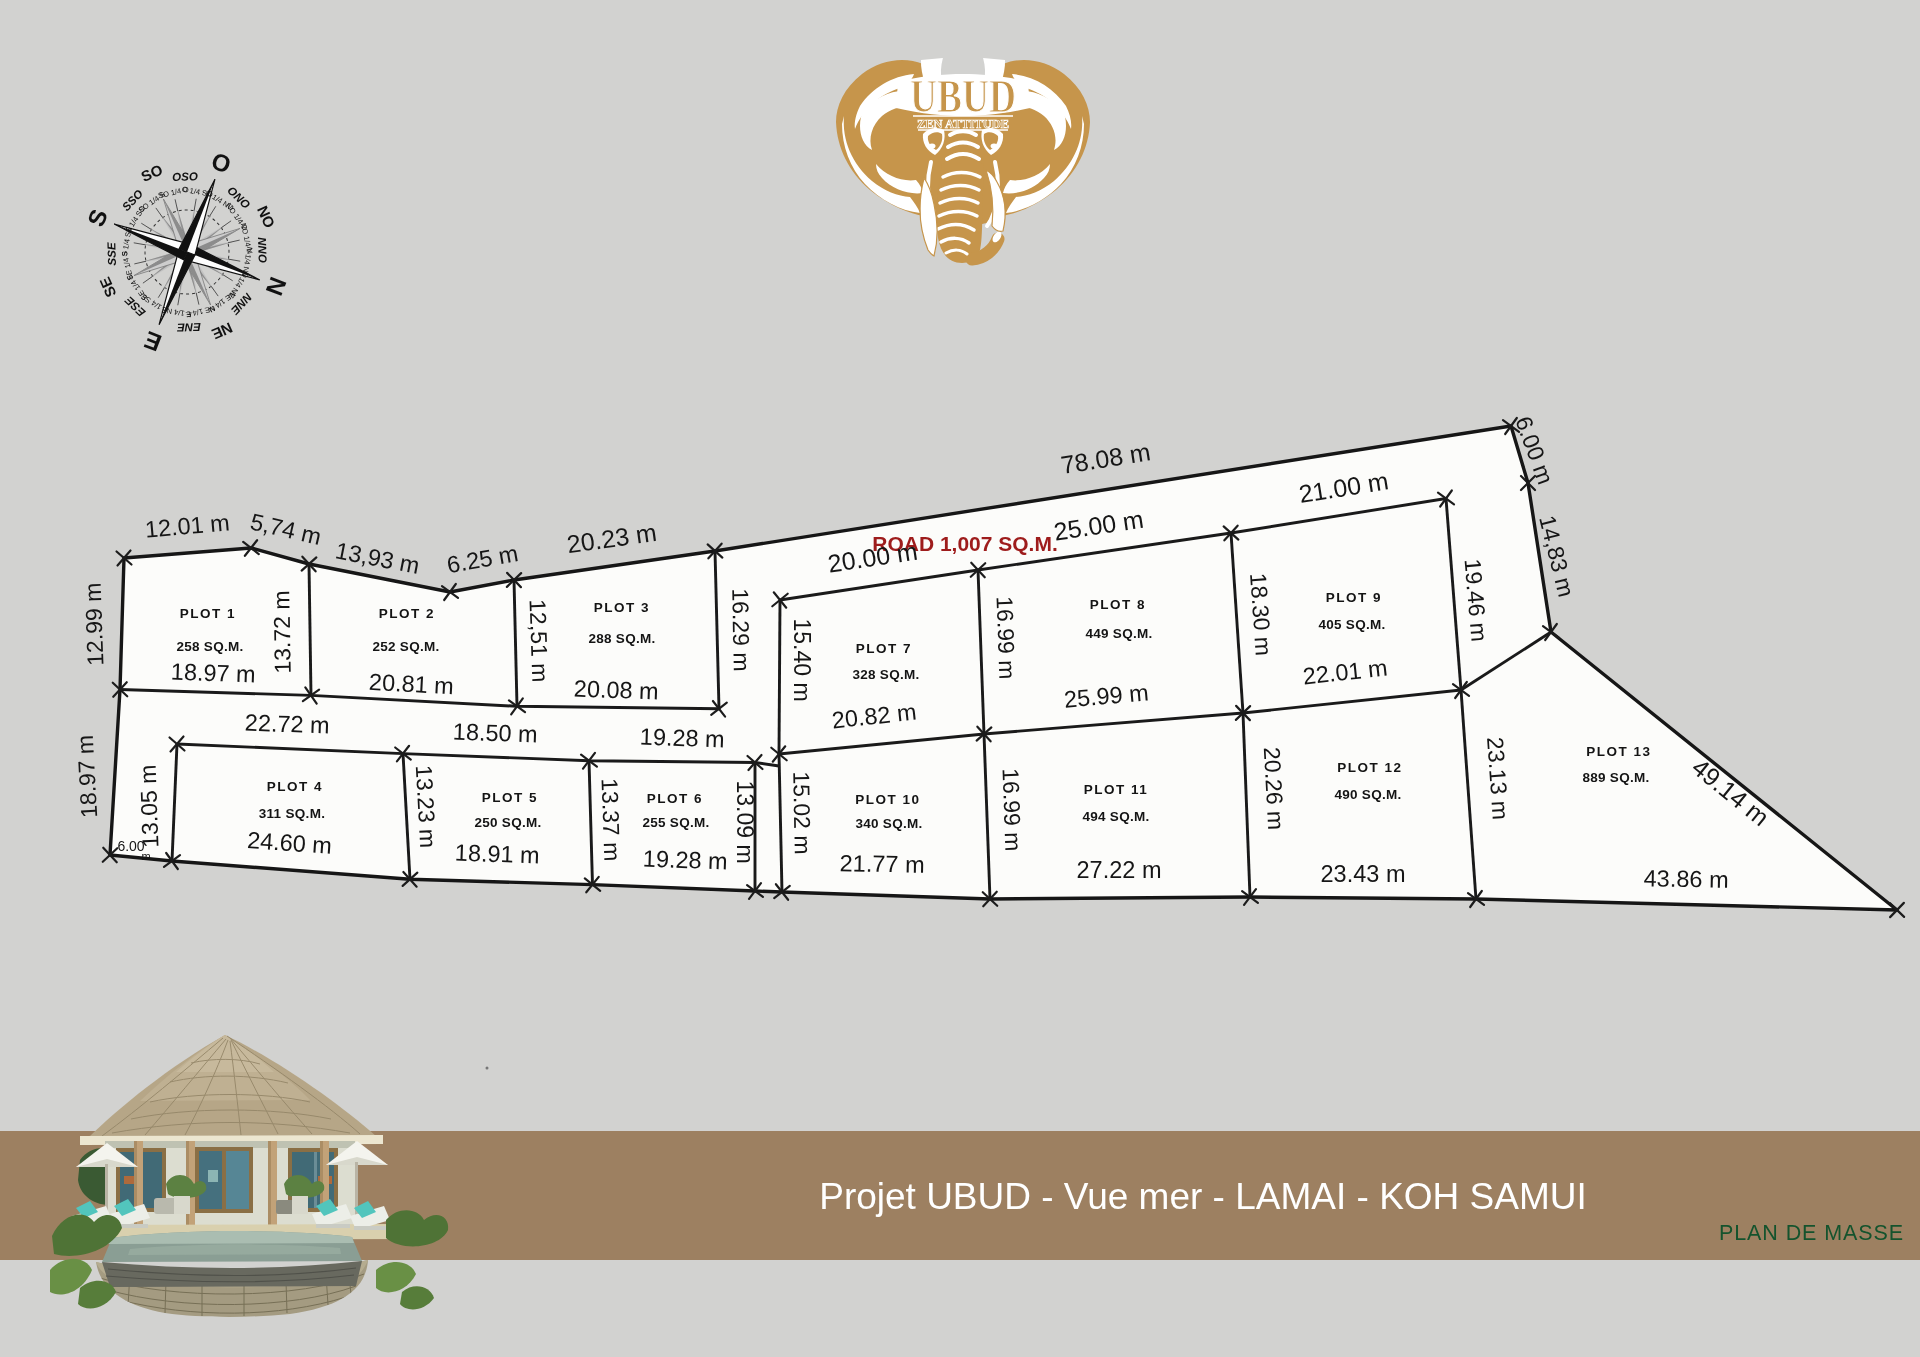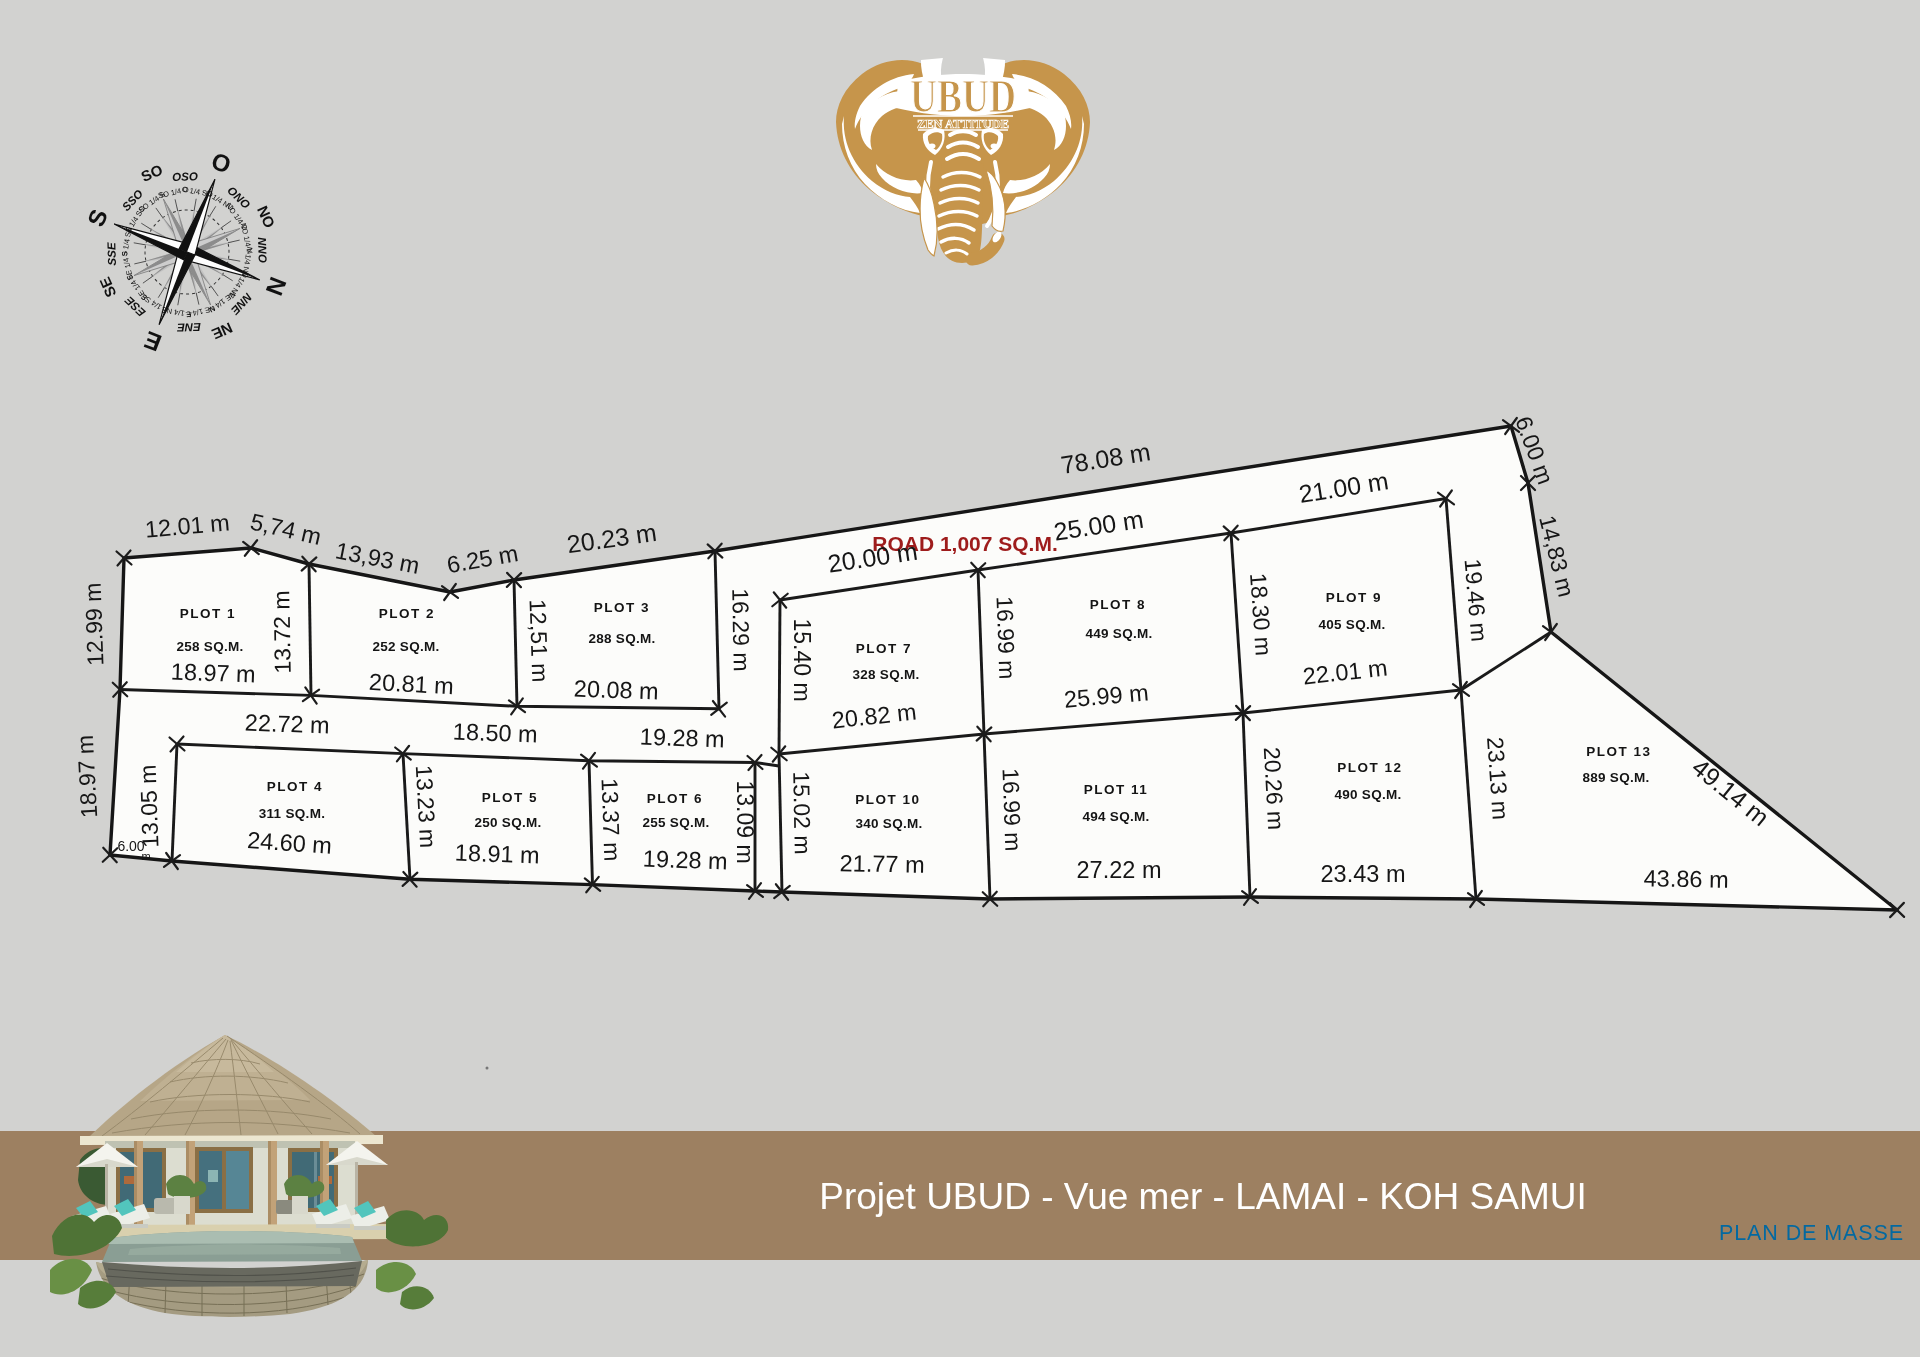--- a/index.html
+++ b/index.html
@@ -6,21 +6,21 @@
 html,body{margin:0;padding:0;width:1920px;height:1357px;background:#d2d2d0;overflow:hidden;
 font-family:"Liberation Sans",sans-serif;}
 .stage{position:relative;width:1920px;height:1357px;}
 .band{position:absolute;left:0;top:1131px;width:1920px;height:129px;background:#9d8061;}
 .plan{position:absolute;left:0;top:0;font-family:"Liberation Sans",sans-serif;}
 .compass{position:absolute;left:52px;top:117px;}
 .logo{position:absolute;left:834px;top:52px;}
 .villa{position:absolute;left:50px;top:1008px;}
 .title{position:absolute;left:0;top:1176px;width:2406px;text-align:center;color:#fff;
 font-size:37px;letter-spacing:0px;}
-.pdm{position:absolute;left:1719px;top:1221px;color:#0369a1;font-size:21.5px;letter-spacing:0.9px;white-space:nowrap;}
+.pdm{position:absolute;left:1719px;top:1221px;color:#14532d;font-size:21.5px;letter-spacing:0.9px;white-space:nowrap;}
 </style>
 </head>
 <body>
 <div class="stage">
 
 <div class="band"></div>
 
 <svg class="plan" width="1920" height="1357" viewBox="0 0 1920 1357">
 
 <polygon points="124,558 251,548 309,564 450,592 514,580 715,551 1511,426 1528,483 1551,632 1897,910 1476,899 1250,897 990,899 782,892 755,891 592.5,884.6 410,879.3 172,861 110,855 120,689.5" fill="#fcfcfa" stroke="#161616" stroke-width="3.4" stroke-linejoin="round"></polygon>

